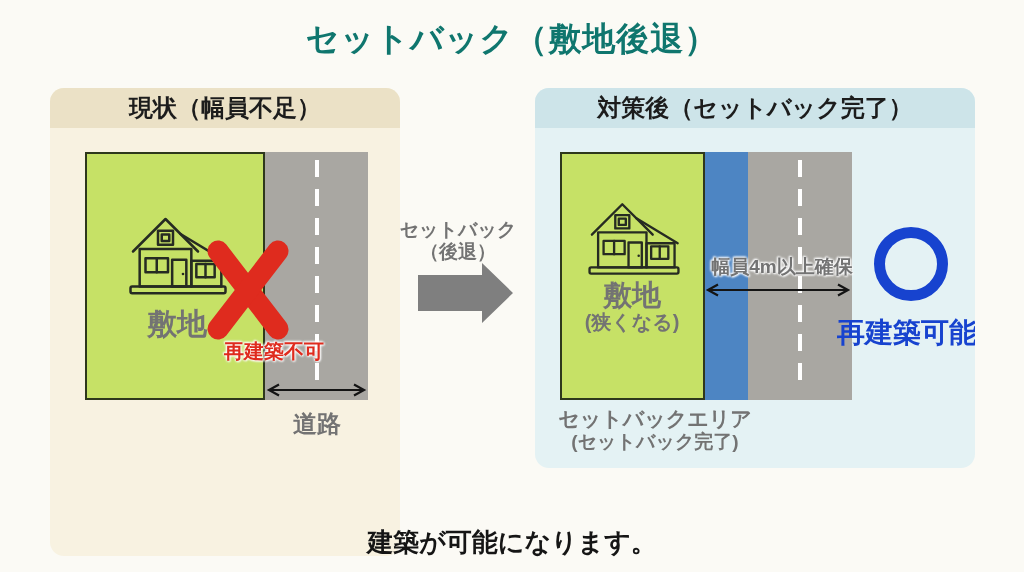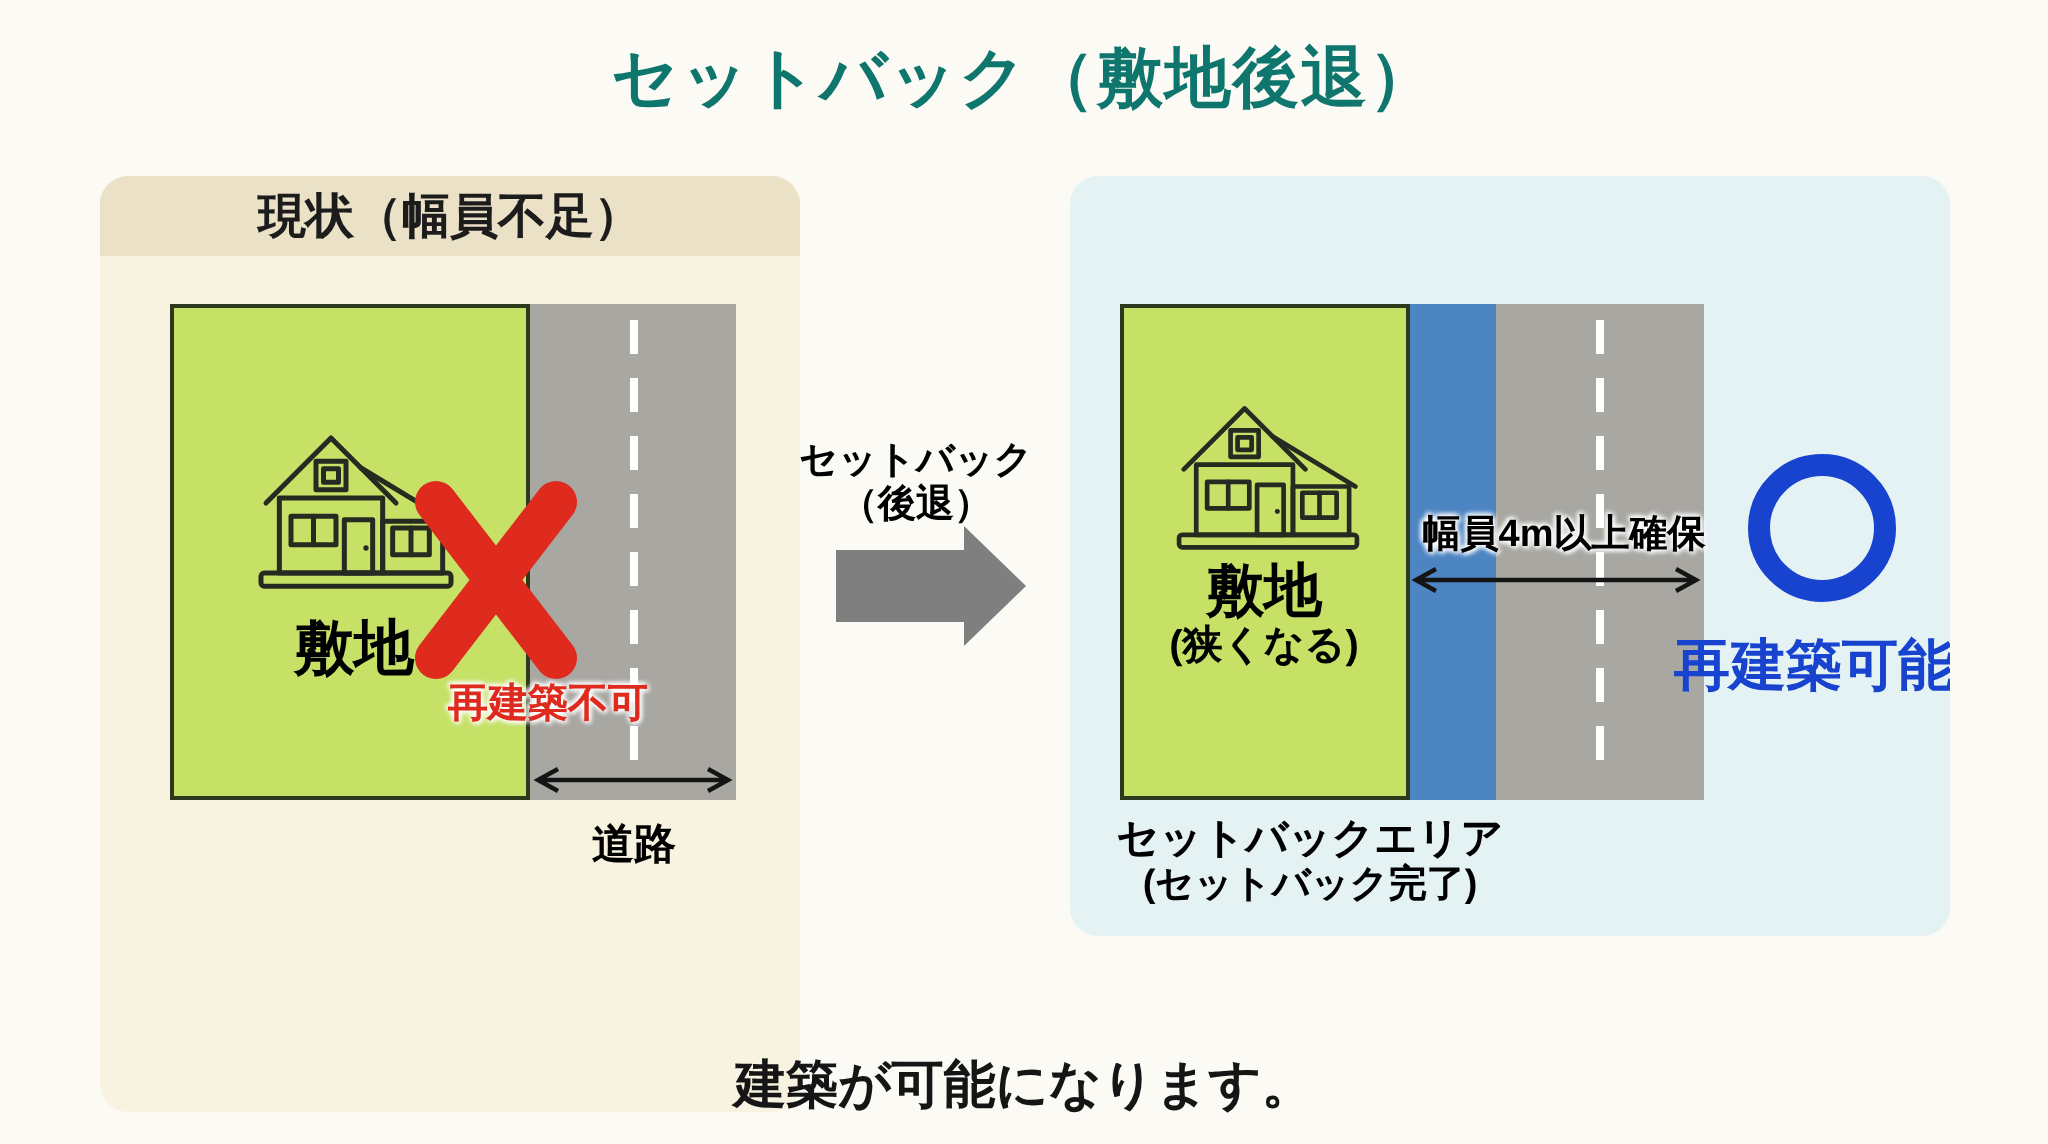--- a/index.html
+++ b/index.html
@@ -27,21 +27,21 @@
   .panel-right .panel-header{background:#cde4e9;}
 
   .zone{position:absolute;top:64px;height:248px;}
   .site{background:#c6e166;border:2px solid #2e381c;box-sizing:border-box;}
   .road{background:#a9a7a2;}
   .strip{background:#4d85c3;}
 
   .dash-line{position:absolute;top:8px;bottom:10px;width:4px;left:50%;margin-left:-2px;
     background:repeating-linear-gradient(to bottom,#fff 0 17px,transparent 17px 29px);}
 
-  .label-black{color:#000000;}
+  .label-black{color:#737373;}
   .label-red{color:#df2b1e;}
   .label-blue{color:#1743cf;}
 
   .ring{box-sizing:border-box;width:74px;height:74px;border:11px solid #1743cf;border-radius:50%;}
 
   .caption{left:512px;font-size:26px;font-weight:700;color:#151515;}
 
   svg{display:block;}
 </style>
 </head>
@@ -90,32 +90,33 @@
     <div class="abs ctr b label-red glow" style="left:224px;top:250px;font-size:20px;">再建築不可</div>
 
     <div class="abs" style="left:215px;top:294px;">
       <svg width="103" height="16" viewBox="0 0 103 16" fill="none" stroke="#141414" stroke-width="2.2">
         <path d="M4 8 H99"></path>
         <path d="M14 2.5 L4 8 L14 13.5"></path>
         <path d="M89 2.5 L99 8 L89 13.5"></path>
       </svg>
     </div>
 
-    <div class="abs ctr b label-black" style="left:267px;top:320px;font-size:21px;">道路</div>
+    <div class="abs ctr b label-black" style="left:267px;top:320px;font-size:24px;">道路</div>
   </div>
 
   <div class="abs ctr b label-black" style="left:458px;top:217px;font-size:19px;">セットバック</div>
   <div class="abs ctr b label-black" style="left:458px;top:239px;font-size:19px;">（後退）</div>
   <div class="abs" style="left:418px;top:262px;">
     <svg width="96" height="62" viewBox="0 0 96 62">
       <polygon points="0,13 64,13 64,1 95,31 64,61 64,49 0,49" fill="#7f7f7f"></polygon>
     </svg>
   </div>
 
   <div class="abs panel panel-right">
+    <div class="panel-header">対策後（セットバック完了）</div>
 
     <div class="zone site" style="left:25px;width:145px;"></div>
 
     <div class="zone strip" style="left:170px;width:43px;"></div>
 
     <div class="zone road" style="left:213px;width:104px;">
       <div class="dash-line"></div>
     </div>
 
     <div class="abs" style="left:52px;top:110px;">

